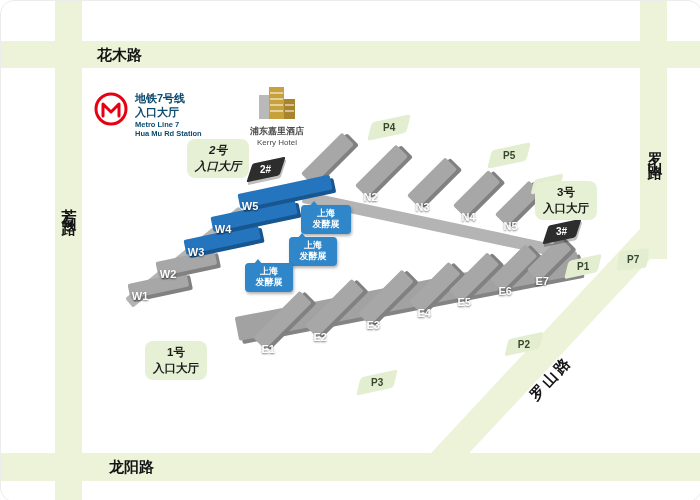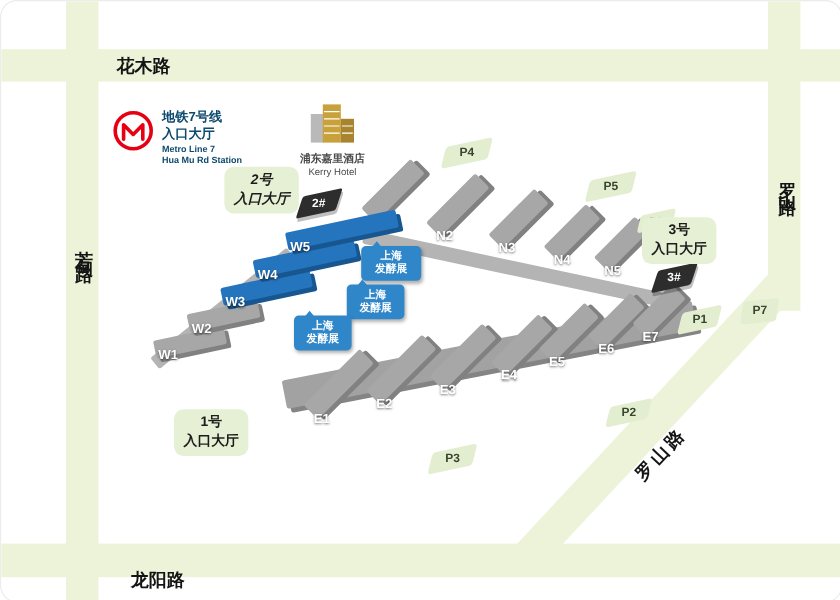--- a/index.html
+++ b/index.html
@@ -14,21 +14,21 @@
   #road-left   { left:54px; top:0;    width:27px;  height:500px; }
   #road-right  { left:639px; top:0;   width:27px;  height:258px; }
   #road-diag   { left:666px; top:240px; width:322px; height:28px; transform-origin:0 0; transform:rotate(133deg); }
   #road-bottom { left:0;  top:452px;  width:700px; height:28px; }
 
   .road-label { position:absolute; z-index:6; font-weight:bold; font-size:15px; color:#141414; white-space:nowrap; }
   #lbl-top    { left:96px;  top:45px; }
   #lbl-left   { left:58px;  top:196px; writing-mode:vertical-rl; letter-spacing:6px; }
   #lbl-right  { left:644px; top:140px; writing-mode:vertical-rl; letter-spacing:6px; }
   #lbl-diag   { left:510px; top:368px; width:80px; text-align:center; transform:rotate(-47deg); letter-spacing:3px; }
-  #lbl-bottom { left:108px; top:457px;margin-top:16px; }
+  #lbl-bottom { left:108px; top:457px; }
 
   
   .corridor { position:absolute; z-index:1; background:#b4b4b4; transform-origin:0 50%; border-radius:2px; }
 
   
   .hall { position:absolute; z-index:2; transform-origin:0 50%; border-radius:2px; }
   .ne   { height:17px; transform:rotate(-45deg); }
   .wd   { height:15px; transform:rotate(-12deg); }
   .gray { background:#a7a7a7; box-shadow:3px 4px 0 #818181; }
   .blue { background:#2574be; box-shadow:3px 4px 0 #17568f; }

